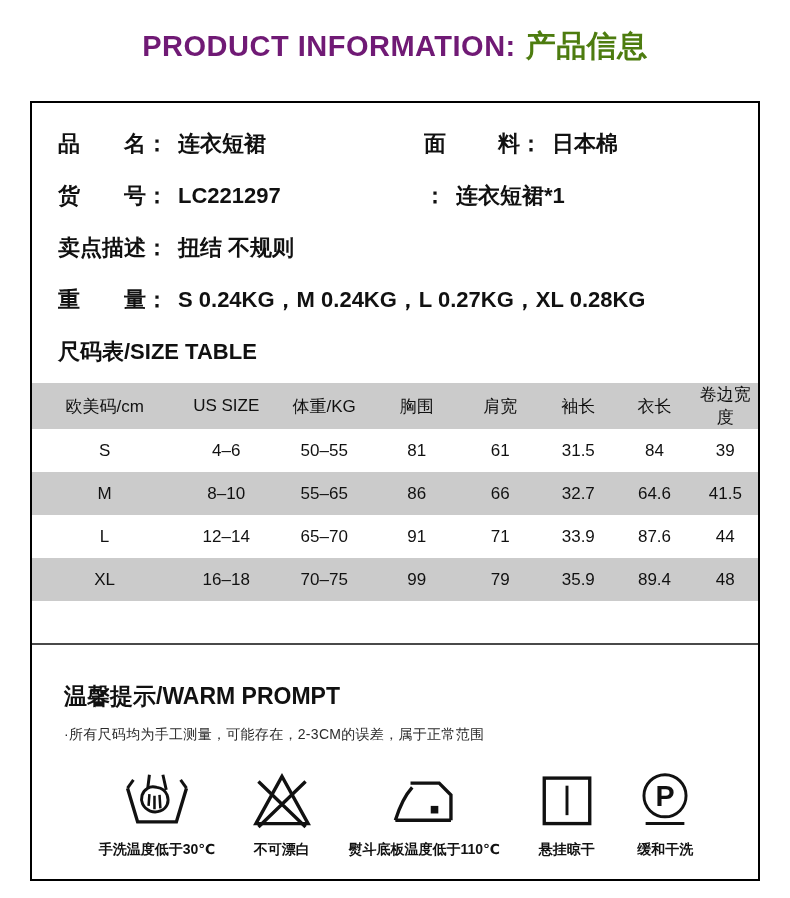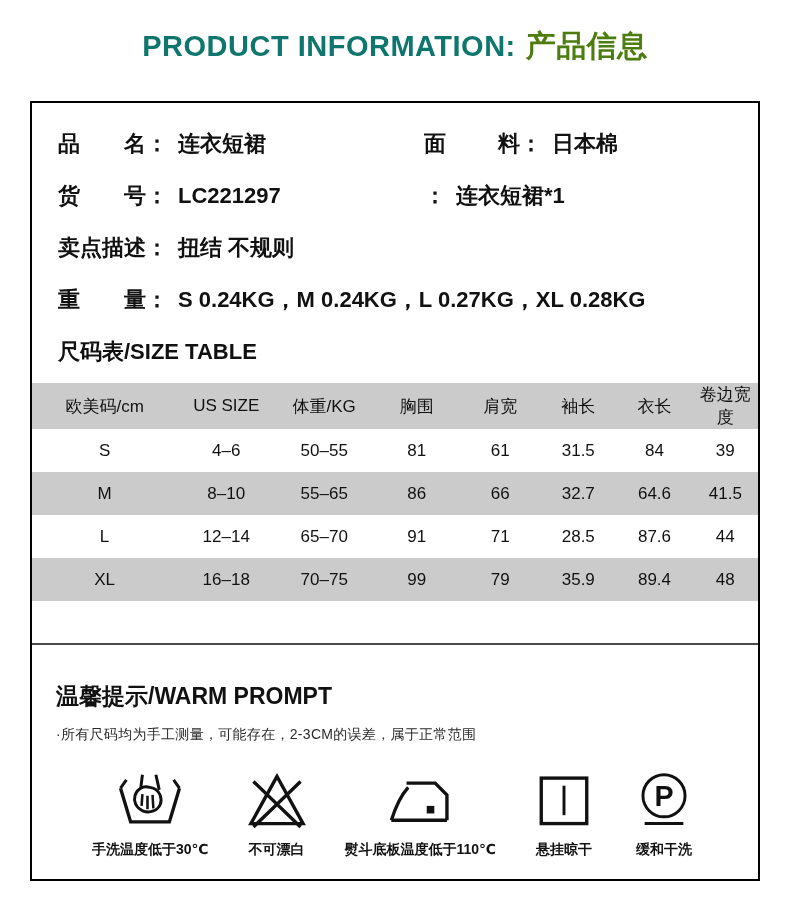--- a/index.html
+++ b/index.html
@@ -12,21 +12,21 @@
   }
   
   .title-bar {
     margin-top: 26px;
     text-align: center;
     font-weight: 700;
     font-size: 29px;
     letter-spacing: 0.5px;
     white-space: nowrap;
   }
-  .title-en { color: #0f766e; }
+  .title-en { color: #701a75; }
   .title-zh { color: #4d7c0f; font-size: 30px; margin-left: 10px; }
 
   
   .main-box {
     width: 730px; height: 780px;
     margin: 34px auto 0 auto;
     border: 2px solid #000;
     position: relative;
   }
 
@@ -80,21 +80,21 @@
 
   
   .divider {
     height: 2px;
     background: #4a4a4a;
     margin-top: 42px;
     border: none;
   }
 
   
-  .warm-section { padding: 36px 26px 0 12px; margin-left: 12px; }
+  .warm-section { padding: 36px 26px 0 32px; }
   .warm-title { font-size: 23px; font-weight: 700; }
   .warm-note {
     margin-top: 14px;
     font-size: 14px;
     font-weight: 500;
     color: #2b2b2b;
     letter-spacing: 0.3px;
   }
 
   
@@ -216,21 +216,21 @@
         <td>32.7</td>
         <td>64.6</td>
         <td>41.5</td>
       </tr>
       <tr class="row-white">
         <td>L</td>
         <td>12–14</td>
         <td>65–70</td>
         <td>91</td>
         <td>71</td>
-        <td>28.5</td>
+        <td>33.9</td>
         <td>87.6</td>
         <td>44</td>
       </tr>
       <tr class="row-gray">
         <td>XL</td>
         <td>16–18</td>
         <td>70–75</td>
         <td>99</td>
         <td>79</td>
         <td>35.9</td>

